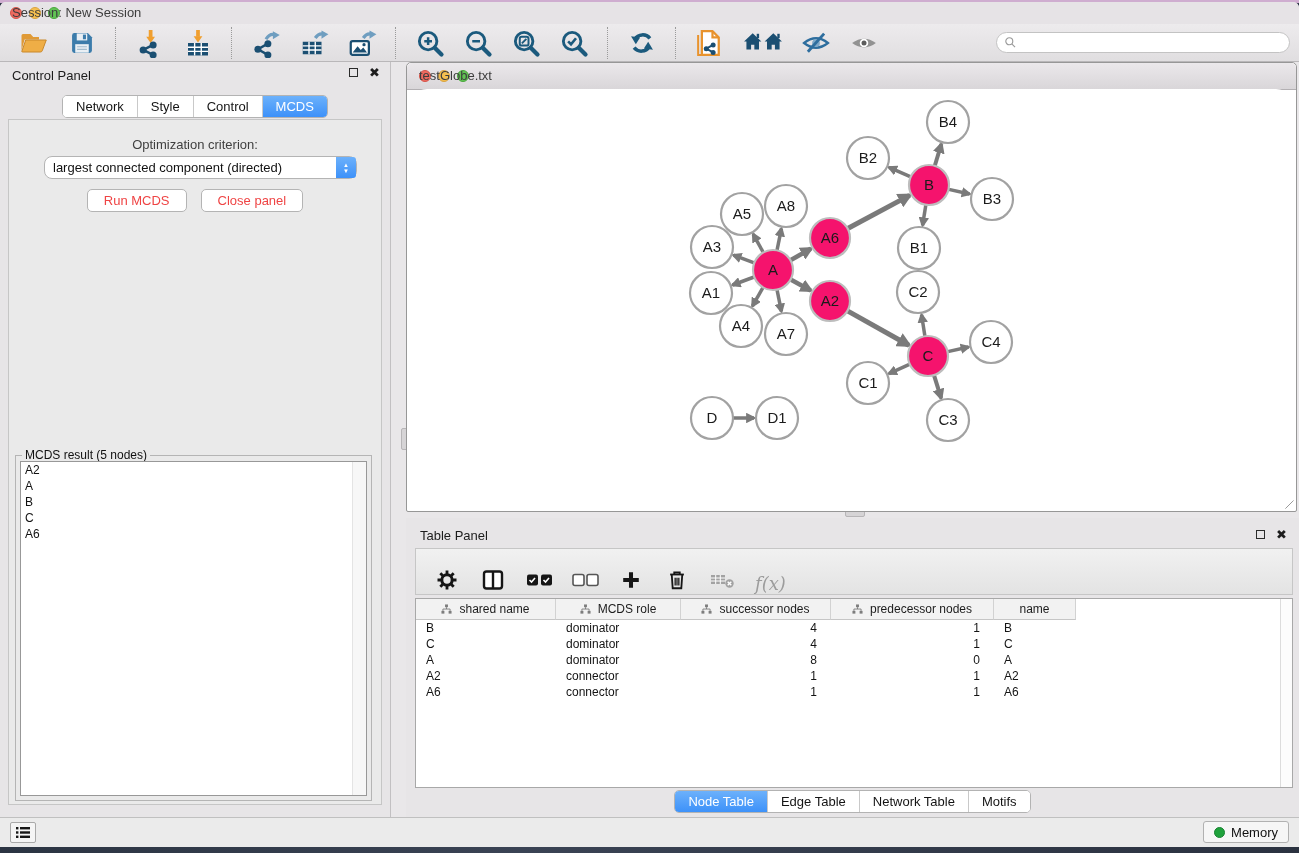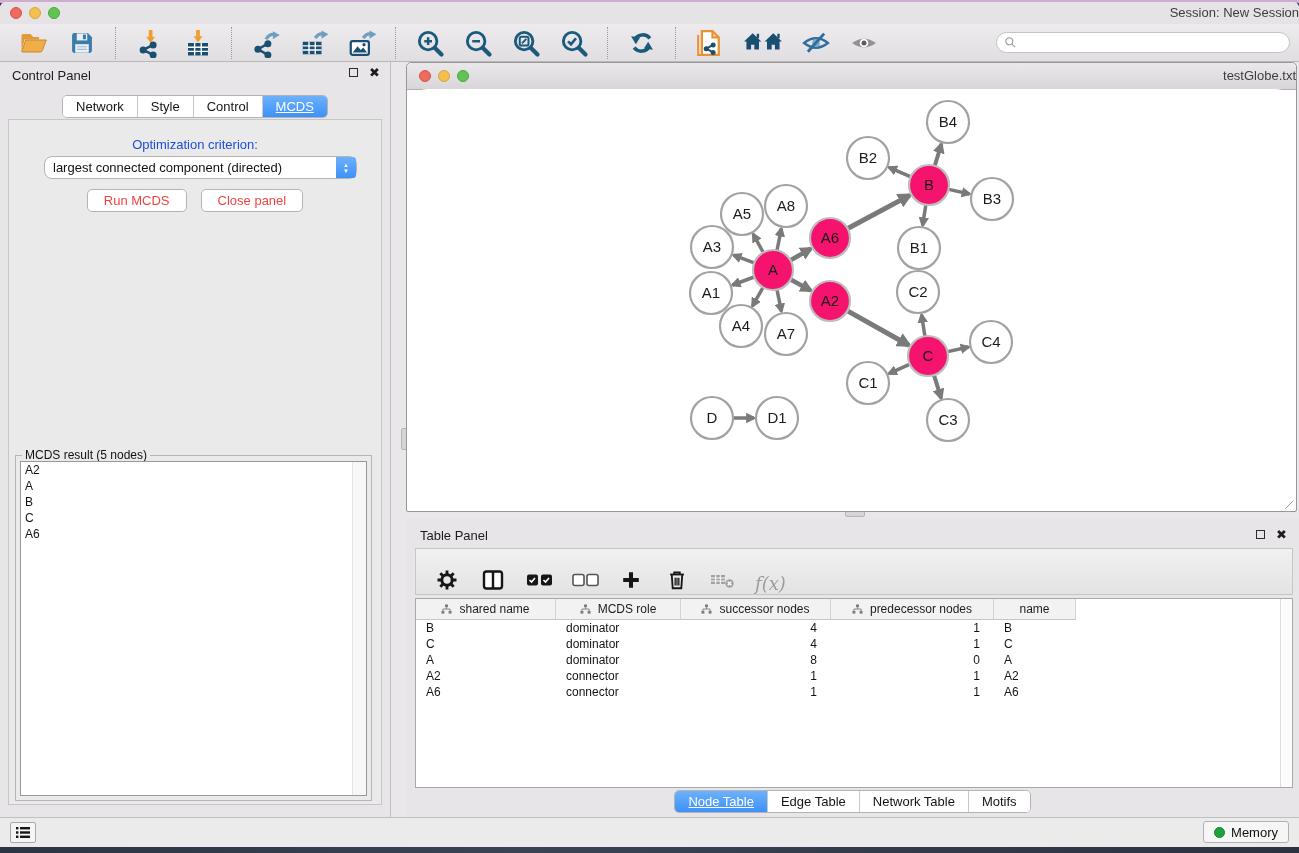--- a/index.html
+++ b/index.html
@@ -11,50 +11,50 @@
   .main-window{position:absolute;top:2px;left:0;width:1299px;height:845px;
                background:#e9e7e9;border-radius:6px 6px 0 0;overflow:hidden;}
   
   .titlebar{position:absolute;top:0;left:0;right:0;height:22px;background:#e6e3e6;
             border-bottom:1px solid #d4d1d4;}
   .lights{position:absolute;left:10px;top:5px;display:flex;gap:7px;}
   .light{width:12px;height:12px;border-radius:50%;box-sizing:border-box;}
   .light.red{background:#ee6a5f;border:1px solid #d5544a;}
   .light.yellow{background:#f5bf4f;border:1px solid #d9a33f;}
   .light.green{background:#61c354;border:1px solid #4aa73c;}
-  .win-title{position:absolute;left:12px;right:0;top:3px;text-align:right;font-size:13px;color:#3d3d3d;}
+  .win-title{position:absolute;left:12px;right:0;top:3px;text-align:left;font-size:13px;color:#3d3d3d;}
   
   .toolbar{position:absolute;top:22px;left:0;right:0;height:38px;
            background:linear-gradient(#edebed,#e0dee0);border-bottom:1px solid #b9b7b9;
            display:flex;align-items:center;padding-left:10px;box-sizing:border-box;}
   .ti{background:none;border:none;padding:0;margin:0 7px;width:34px;height:32px;
       display:flex;align-items:center;justify-content:center;cursor:default;}
   .ti svg{display:block;}
   .sep{width:1px;height:32px;border-left:1px dotted #9a9a9a;margin:0 9px;}
   .search{position:absolute;right:9px;top:8px;width:294px;height:21px;background:#fff;
           border:1px solid #c3c3c3;border-radius:11px;display:flex;align-items:center;padding-left:7px;box-sizing:border-box;}
   .search input{border:none;outline:none;flex:1;font-size:12px;margin-left:5px;background:transparent;height:16px;}
   
   .panel-title{font-size:13px;color:#1c1c1c;}
   .float-ic{display:inline-block;width:9px;height:9px;border:1.6px solid #2b2b2b;box-sizing:border-box;}
   .close-ic{font-size:13px;color:#1d1d1d;font-weight:bold;line-height:9px;}
   .segs{display:inline-flex;background:#fff;border:1px solid #b3b3b3;border-radius:5px;overflow:hidden;height:21px;}
   .seg{font-size:13px;color:#141414;padding:2px 13px;border-left:1px solid #c9c9c9;display:flex;align-items:center;background:#fff;}
   .seg:first-child{border-left:none;}
-  .seg.active{background:linear-gradient(#6cb1fb,#3d91f9);color:#fff;text-decoration:underline;}
+  .seg.active{background:linear-gradient(#6cb1fb,#3d91f9);color:#fff;}
   
   .control-panel{position:absolute;top:60px;left:0;width:391px;height:756px;background:#e7e5e7;
                  border-right:1px solid #c2c0c2;box-sizing:border-box;}
   .cp-head{position:absolute;top:0;left:0;right:0;height:26px;}
   .cp-head .panel-title{position:absolute;left:12px;top:6px;}
   .head-btns{position:absolute;right:10px;top:6px;display:flex;gap:11px;align-items:center;}
   .cp-tabs{position:absolute;top:33px;left:0;right:0;display:flex;justify-content:center;}
   .cp-frame{position:absolute;top:57px;left:8px;right:8px;bottom:13px;background:#eaeaea;
             border:1px solid #c6c6c6;}
-  .opt-label{position:absolute;top:17px;left:0;right:0;text-align:center;font-size:13px;color:#1d4ed8;}
+  .opt-label{position:absolute;top:17px;left:0;right:0;text-align:center;font-size:13px;color:#404040;}
   .mac-select{position:absolute;top:36px;left:35px;width:313px;height:23px;background:#fff;
               border:1px solid #b4b4b4;border-radius:8px;display:flex;align-items:center;box-sizing:border-box;}
   .mac-select .val{flex:1;font-size:13px;color:#111;padding-left:8px;white-space:nowrap;overflow:hidden;}
   .stepper{width:20px;height:21px;border-radius:0 3px 3px 0;background:linear-gradient(#6cb1fb,#3d91f9);
            display:flex;flex-direction:column;align-items:center;justify-content:center;color:#fff;}
   .stepper span{font-size:6px;line-height:6px;}
   .btn-row{position:absolute;top:69px;left:0;right:0;display:flex;justify-content:center;gap:14px;}
   .mac-btn{font-family:inherit;font-size:13px;color:#ef4444;background:#fff;border:1px solid #b4b4b4;
            border-radius:5px;height:23px;padding:0 16px;}
   .result-box{position:absolute;left:6px;right:9px;top:335px;bottom:3px;border:1px solid #b5b5b5;}

